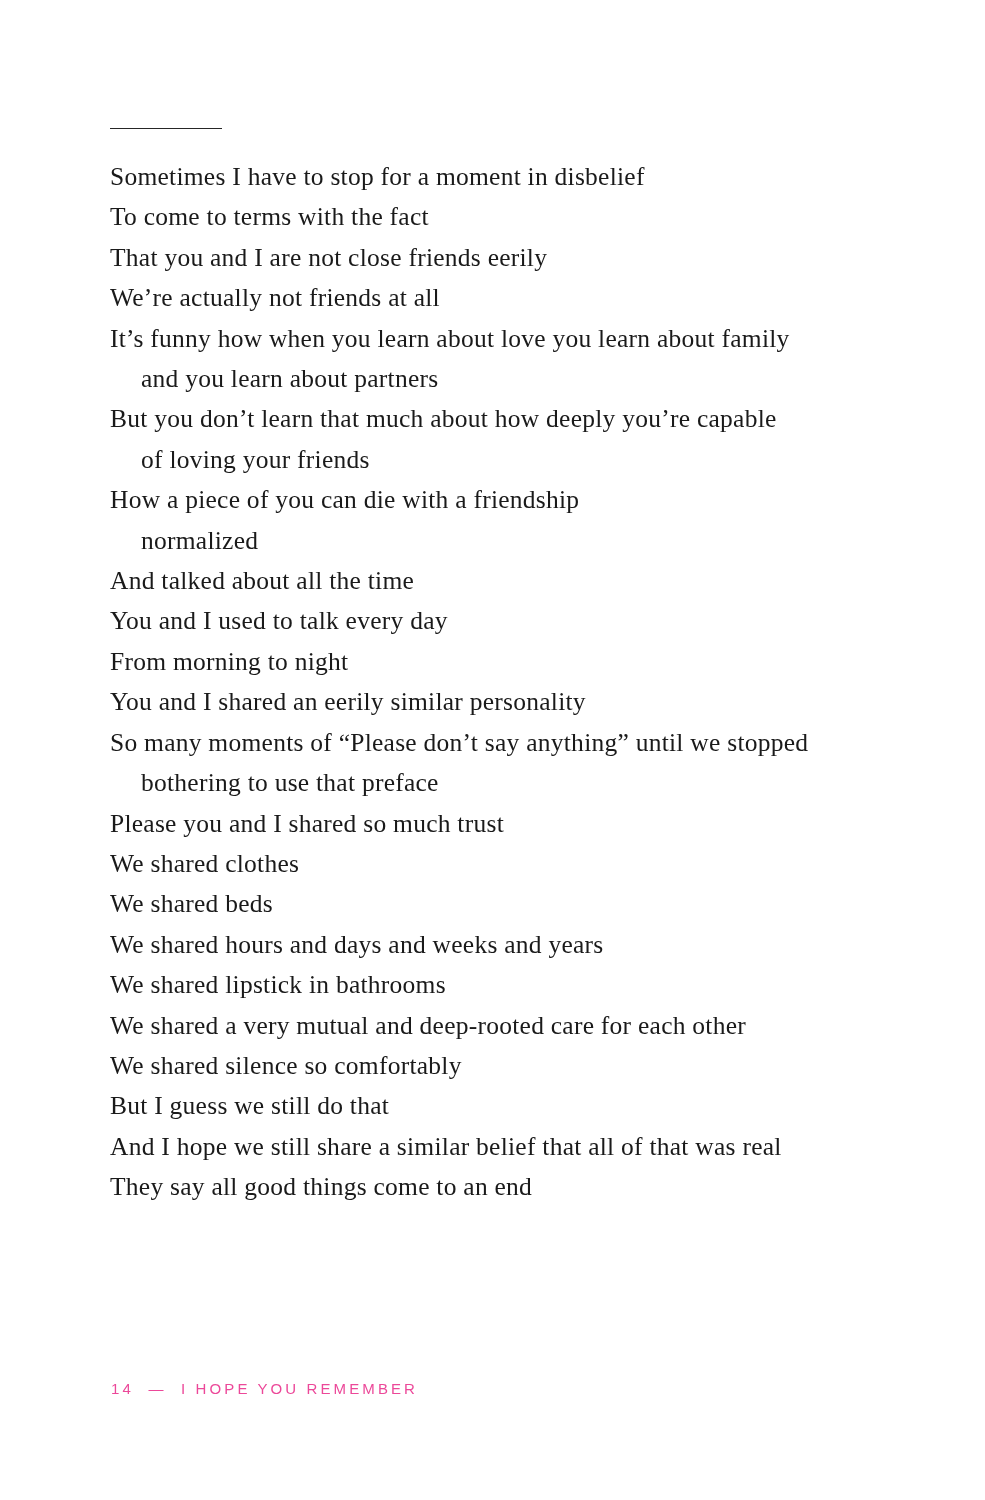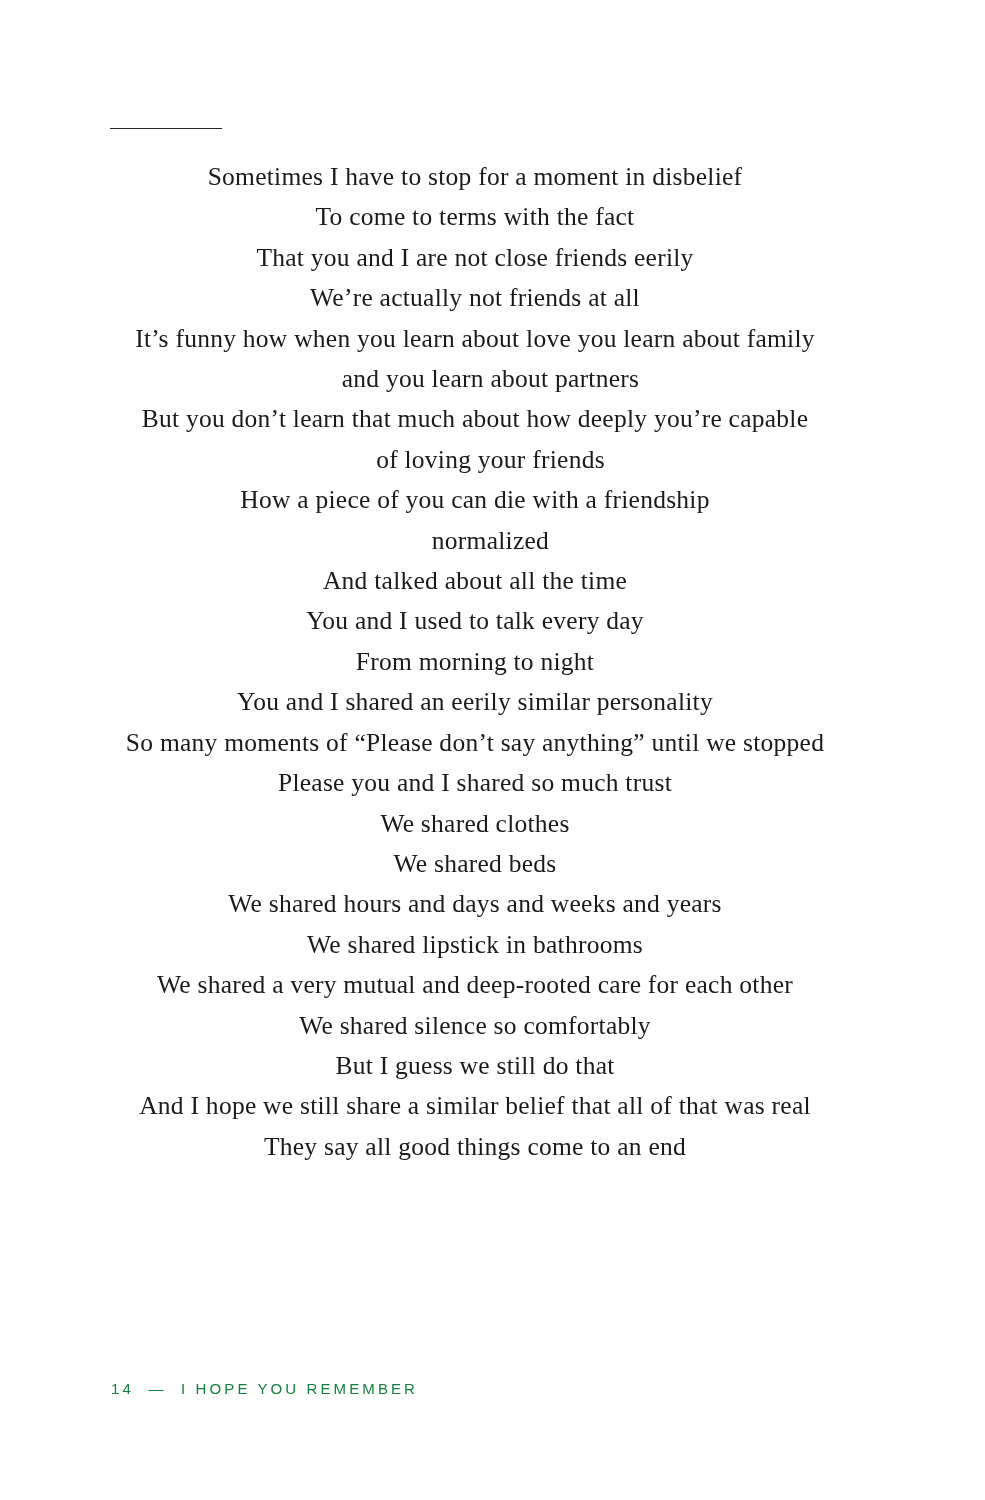--- a/index.html
+++ b/index.html
@@ -16,21 +16,20 @@
     position: relative;
   }
 
   .page {
     position: absolute;
     left: 0;
     top: 0;
     width: 985px;
     height: 1500px;
     background: #ffffff;
-    text-align: center;
   }
 
   
   .top-rule {
     position: absolute;
     left: 110px;
     top: 128px;
     width: 112px;
     height: 1px;
     background: #262626;
@@ -61,21 +60,21 @@
   }
 
   
   .footer {
     position: absolute;
     left: 111px;
     top: 1380px;
     font-family: "Liberation Sans", "DejaVu Sans", sans-serif;
     font-size: 15px;
     letter-spacing: 3.1px;
-    color: #15803d;
+    color: #ec4899;
     text-transform: uppercase;
     white-space: pre;
     font-weight: 400;
   }
 </style>
 </head>
 <body>
 
 <div class="page">
 
@@ -90,20 +89,21 @@
       <div class="poem-line indent">and you learn about partners</div>
       <div class="poem-line">But you don’t learn that much about how deeply you’re capable</div>
       <div class="poem-line indent">of loving your friends</div>
       <div class="poem-line">How a piece of you can die with a friendship</div>
       <div class="poem-line indent">normalized</div>
       <div class="poem-line">And talked about all the time</div>
       <div class="poem-line italic">You and I used to talk every day</div>
       <div class="poem-line">From morning to night</div>
       <div class="poem-line">You and I shared an eerily similar personality</div>
       <div class="poem-line">So many moments of “Please don’t say anything” until we stopped</div>
+      <div class="poem-line indent">bothering to use that preface</div>
       <div class="poem-line">Please you and I shared so much trust</div>
       <div class="poem-line">We shared clothes</div>
       <div class="poem-line">We shared beds</div>
       <div class="poem-line">We shared hours and days and weeks and years</div>
       <div class="poem-line">We shared lipstick in bathrooms</div>
       <div class="poem-line">We shared a very mutual and deep-rooted care for each other</div>
       <div class="poem-line">We shared silence so comfortably</div>
       <div class="poem-line italic">But I guess we still do that</div>
       <div class="poem-line">And I hope we still share a similar belief that all of that was real</div>
       <div class="poem-line">They say all good things come to an end</div>

